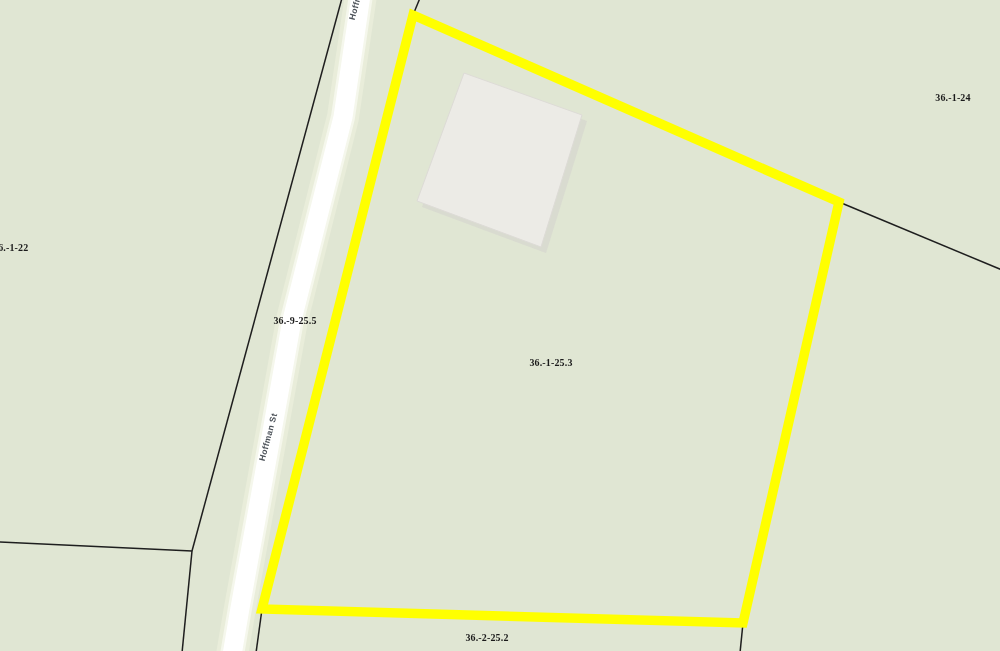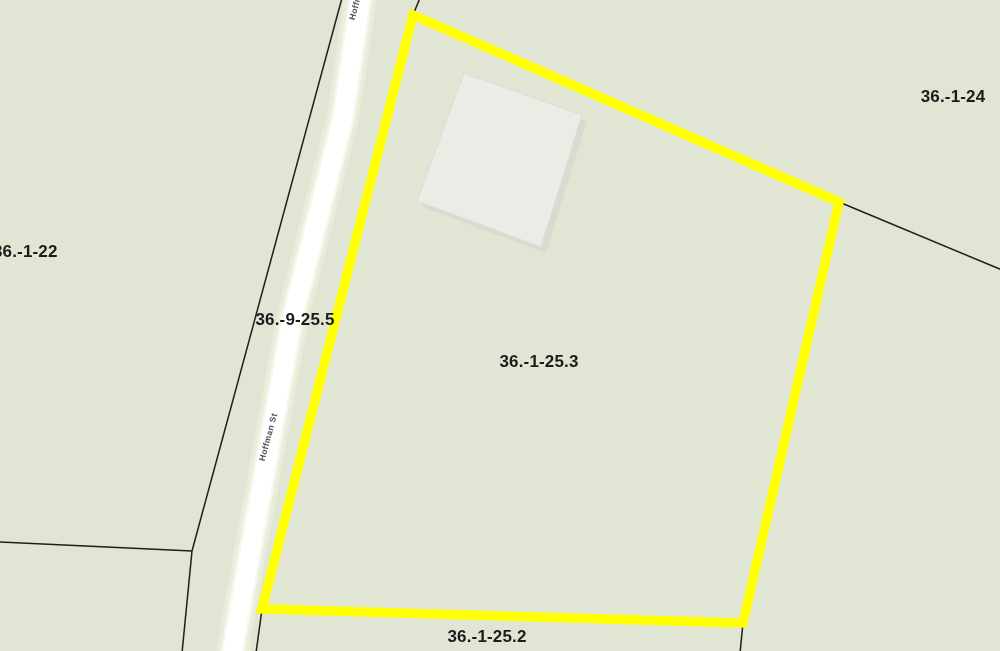--- a/index.html
+++ b/index.html
@@ -7,22 +7,22 @@
     position: relative;
     width: 1000px;
     height: 651px;
     overflow: hidden;
     background: #e0e6d3;
     font-family: "Liberation Sans", sans-serif;
   }
   #map svg { position: absolute; left: 0; top: 0; }
   .parcel-label {
     position: absolute;
-    font-family: Liberation Sans, sans-serif;
-    font-size: 17px;
+    font-family: Liberation Serif, serif;
+    font-size: 10px;
     font-weight: 700;
     color: #1b1b1b;
     letter-spacing: 0.15px;
     white-space: nowrap;
     transform: translate(-50%, -50%);
     pointer-events: none;
   }
   .parcel-label.edge-clipped {
     transform: none; 
   }
@@ -68,21 +68,21 @@
 
     <polygon points="413,15 839,202 743,623 262,609" fill="none" stroke-width="9.5" stroke-linejoin="miter" stroke="#ffff00"></polygon>
   </svg>
 
   <div class="parcel-label" style="left:953px; top:97px;">36.-1-24</div>
 
   <div class="parcel-label edge-clipped" style="left:-7px; top:242px;">36.-1-22</div>
 
   <div class="parcel-label" style="left:295px; top:320px;">36.-9-25.5</div>
 
-  <div class="parcel-label" style="left:539px; top:362px;">36.-1-25.3</div>
+  <div class="parcel-label" style="left:551px; top:362px;">36.-1-25.3</div>
 
-  <div class="parcel-label" style="left:487px; top:637px;">36.-1-25.2</div>
+  <div class="parcel-label" style="left:487px; top:637px;">36.-2-25.2</div>
 
   <div class="road-label" style="left:268px; top:437px;">Hoffman St</div>
 
   <div class="road-label" style="left:358px; top:-4px;">Hoffman St</div>
 
 </div>
 
 </body></html>

